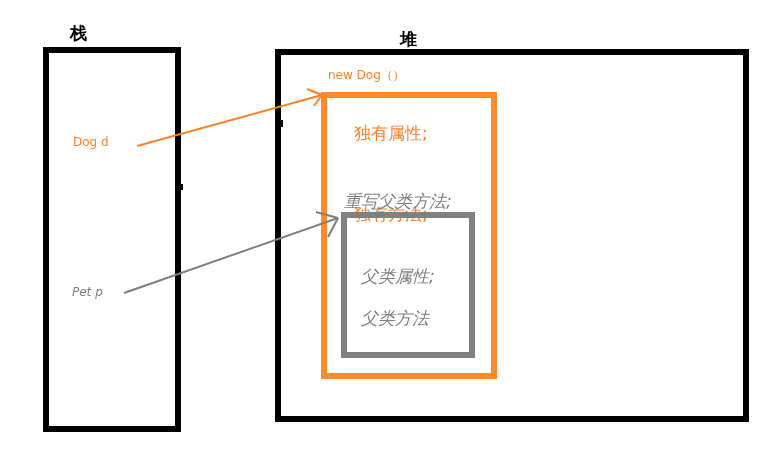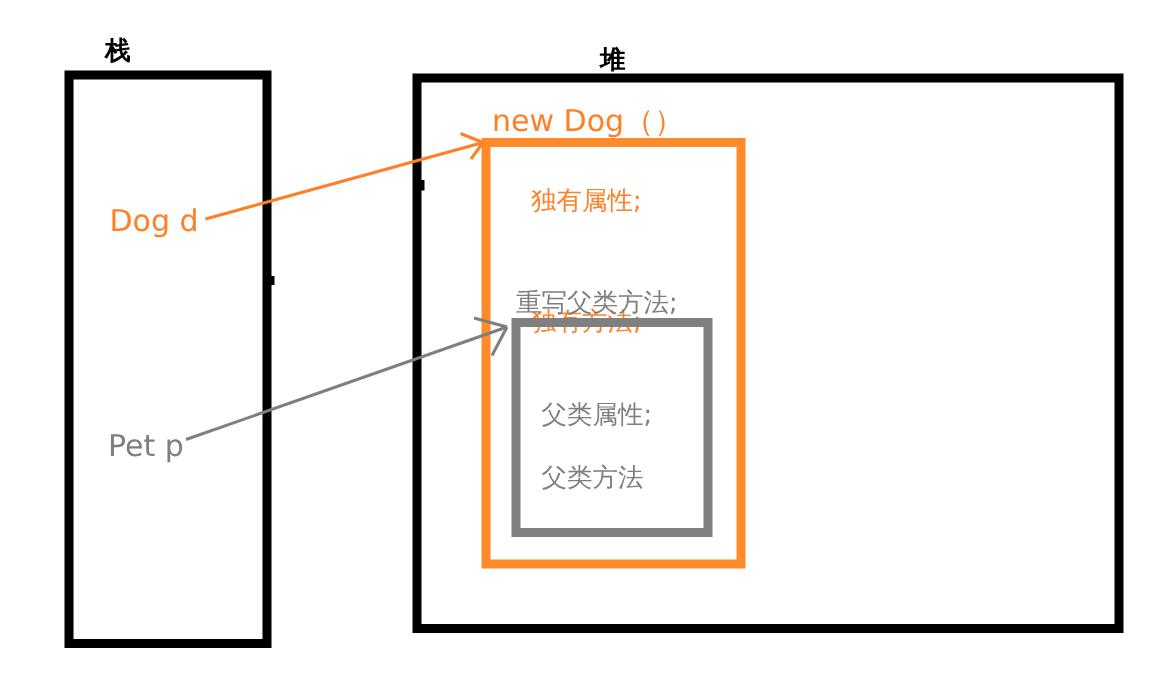--- a/index.html
+++ b/index.html
@@ -5,22 +5,22 @@
   html,body{margin:0;padding:0;background:#ffffff;}
   body{width:784px;height:456px;position:relative;overflow:hidden;font-family:"DejaVu Sans",sans-serif;}
   .abs{position:absolute;}
   .box{position:absolute;box-sizing:border-box;}
   .stack-box{left:43px;top:47px;width:138px;height:385px;border:6px solid #000;}
   .heap-box{left:275px;top:49px;width:474px;height:373px;border:6px solid #000;}
   .dog-box{left:321px;top:92px;width:176px;height:287px;border:6px solid #ff8a2a;}
   .pet-box{left:341px;top:212px;width:134px;height:146px;border:6px solid #808080;}
   .title{font-size:17px;color:#000;font-weight:bold;}
   .orange{color:#ff7f27;}
-  .gray{color:#7f7f7f;}
-  .lbl{font-size:20px;white-space:nowrap;}
+  .gray{color:#7f7f7f;font-style:italic;}
+  .lbl{font-size:12px;white-space:nowrap;}
   .cn{font-size:17px;white-space:nowrap;}
   svg.lines{position:absolute;left:0;top:0;}
 </style>
 </head>
 <body>
 
 <div class="abs title" style="left:70px;top:22px;">栈</div>
 <div class="box stack-box"></div>
 <div class="abs lbl orange" style="left:73px;top:135px;text-align:right;">Dog d</div>
 <div class="abs lbl gray" style="left:72px;top:285px;">Pet p</div>

